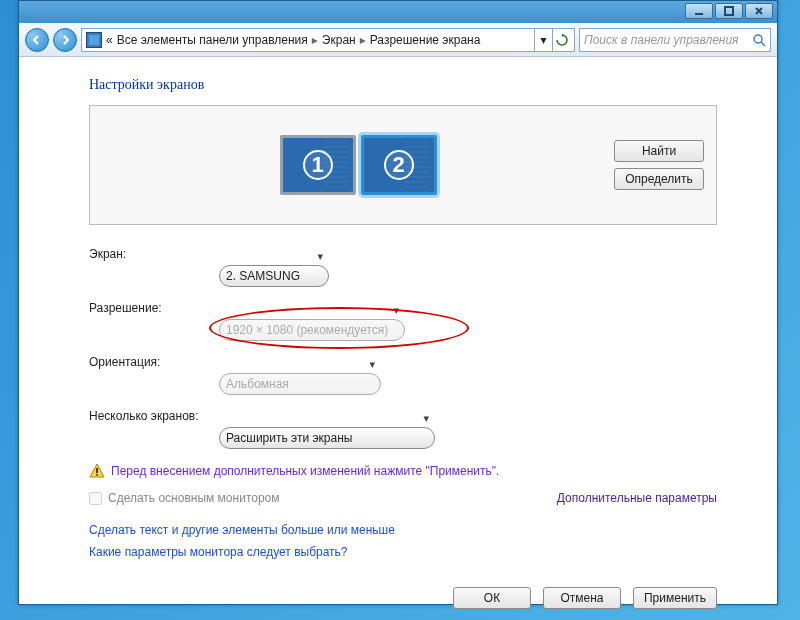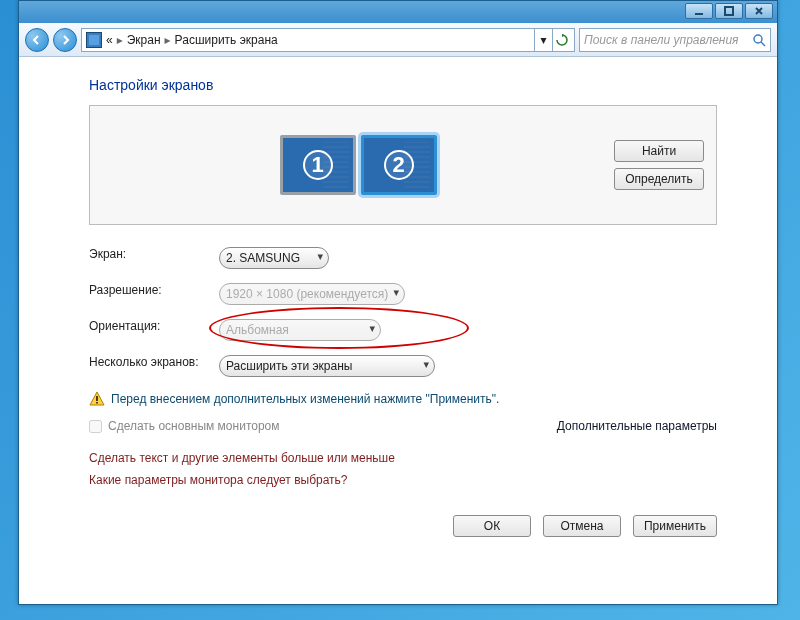--- a/index.html
+++ b/index.html
@@ -12,41 +12,41 @@
 .navbtn { width: 24px; height: 24px; border-radius: 50%; background: radial-gradient(circle at 30% 30%, #8fc8f0, #2b8fd4); border: 1px solid #1a6fb5; display: flex; align-items: center; justify-content: center; cursor: pointer; }
 .navbtn svg { fill: #0d3b5c; }
 .addr { flex: 1; height: 24px; background: #fff; border: 1px solid #8aa8c4; display: flex; align-items: center; padding: 0 4px; font-size: 12px; color: #222; }
 .addr .ico { width: 16px; height: 16px; margin-right: 4px; background: #3a7dc1; border: 1px solid #1a4a70; position: relative; }
 .addr .ico:after { content:""; position:absolute; left:2px; top:2px; right:2px; bottom:2px; background: #5aa0e0; }
 .addr .sep { margin: 0 4px; color: #666; }
 .dd-btn { width: 18px; height: 22px; border-left: 1px solid #8aa8c4; display:flex;align-items:center;justify-content:center; cursor:pointer; }
 .searchbox { width: 192px; height: 24px; background: #fff; border: 1px solid #8aa8c4; display: flex; align-items: center; padding: 0 4px; font-size: 12px; color: #999; font-style: italic; }
 .searchbox .sicon { margin-left: auto; width: 14px; height: 14px; }
 .content { padding: 20px 60px 20px 70px; font-size: 12px; color: #0d3a6a; }
-.heading { font-size: 14px; color: #003399; margin-bottom: 12px; }
+.heading { font-size: 14px; color: #003399; margin-bottom: 12px; font-family: Liberation Serif, serif; }
 .preview { border: 1px solid #bcbcbc; background: #f7f7f7; height: 120px; display: flex; align-items: center; padding: 0 12px; margin-bottom: 22px; }
 .monitors { flex:1; display: flex; gap: 5px; justify-content:center; }
 .mon { width: 76px; height: 60px; background: #2a6bb0; border: 3px solid #99a0a6; position: relative; display:flex; align-items:center; justify-content:center; border-radius: 2px;}
 .mon.sel { border-color: #2b8fd4; box-shadow: 0 0 0 3px #aad4f5; }
 .mon:after{content:"";position:absolute;right:4px;top:4px;bottom:4px;width:26px;background:repeating-linear-gradient(0deg,#366fad,#366fad 2px,#2a6bb0 2px,#2a6bb0 5px);}
 .mon .num { width: 30px; height: 30px; border-radius: 50%; border: 2px solid #fff; color: #fff; font-size: 22px; font-weight: bold; display:flex; align-items:center; justify-content:center; background: rgba(255,255,255,.08); position:relative;z-index:1;}
 .sidebtns { display:flex; flex-direction:column; gap:6px;align-items:flex-end; }
 .btn { min-width: 90px; height: 22px; background: linear-gradient(#f8f8f8,#e5e5e5); border: 1px solid #8a8a8a; border-radius: 3px; font-size: 12px; color: #222; cursor: pointer; padding: 0 10px; }
 .row { display: flex; align-items: flex-start; margin-bottom: 14px; font-size: 12px; color: #222; }
 .row label { width: 130px; }
-select, .selectlike { height: 22px; background: linear-gradient(#fff,#e5e5e5); border: 1px solid #8a8a8a; border-radius: 11px; font-size: 12px; padding: 0 14px 0 6px; appearance: none; position: relative; color:#222; }
+select, .selectlike { height: 22px; background: linear-gradient(#fff,#e5e5e5); border: 1px solid #8a8a8a; border-radius: 11px; font-size: 12px; padding: 0 14px 0 6px; appearance: none; position: relative; color:#222;margin-top:18px; }
 .select-wrap { position: relative; display:inline-block; }
 .select-wrap:after { content:"▾"; position:absolute; right:6px; top:3px; font-size:11px; color:#444; pointer-events:none; }
 .select-wrap.disabled select { color: #888; background: linear-gradient(#f5f5f5,#ececec); }
-.warn { display: flex; align-items: center; margin-top: 4px; margin-bottom: 12px; font-size: 12px; color: #0c4a6e; }
+.warn { display: flex; align-items: center; margin-top: 4px; margin-bottom: 12px; font-size: 12px; color: #6d28d9; }
 .warn svg { margin-right: 6px; }
 .cbrow { display: flex; align-items: flex-end; margin-bottom: 18px; font-size: 12px; color: #888; }
 .cbrow input { margin-right: 6px; }
-.link { color: #7f1d1d; font-size: 12px; display:block; margin-bottom: 8px; cursor:pointer; }
-.link2 { color: #0f172a; font-size: 12px; margin-left: auto; cursor:pointer; }
+.link { color: #1d4ed8; font-size: 12px; display:block; margin-bottom: 8px; cursor:pointer; }
+.link2 { color: #4c1d95; font-size: 12px; margin-left: auto; cursor:pointer; }
 .btnbar { display:flex; justify-content: flex-end; gap: 12px; margin-top: 28px; }
 .btnbar .btn { min-width: 78px; }
 .circle-ann { position:absolute; border: 2px solid #d00000; border-radius: 50%; pointer-events:none; }
 </style>
 </head>
 <body>
 
 <div class="window">
   <div class="titlebar">
     <div class="wb">
@@ -73,24 +73,25 @@
         </svg>
       </div>
     <div class="navbtn">
         <svg width="10" height="10" viewBox="0 0 10 10">
           <path d="M4 1 L8 5 L4 9" stroke="#fff" stroke-width="2" fill="none"></path>
         </svg>
       </div>
     <div class="addr">
       <span class="ico"></span>
       <span>«</span>
+      <span style="margin-left:4px">Все элементы панели управления</span>
       <span class="sep">▸</span>
       <span>Экран</span>
       <span class="sep">▸</span>
-      <span>Расширить экрана</span>
+      <span>Разрешение экрана</span>
       <div style="margin-left:auto;display:flex">
         <div class="dd-btn">▾</div>
         <div class="dd-btn">
             <svg width="12" height="12" viewBox="0 0 12 12">
               <path d="M6 1 A5 5 0 1 1 1 6" stroke="#2a7a2a" stroke-width="1.5" fill="none"></path>
               <path d="M6 0 L6 3 L9 1.5 Z" fill="#2a7a2a"></path>
             </svg>
           </div>
       </div>
     </div>

